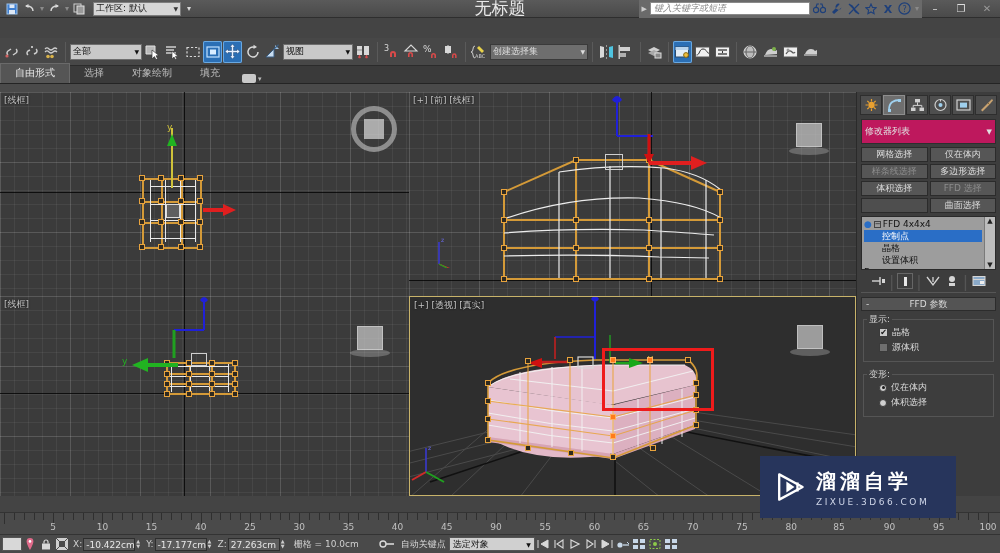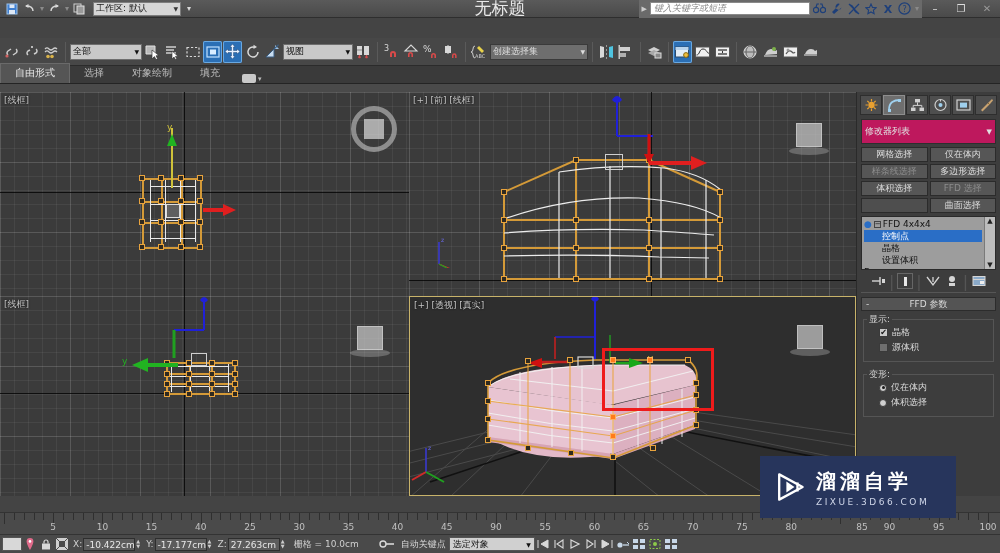--- a/index.html
+++ b/index.html
@@ -1039,21 +1039,21 @@
         <div class="tlab" style="left: 348.4px;">35</div>
         <div class="tlab" style="left: 397.6px;">40</div>
         <div class="tlab" style="left: 446.8px;">45</div>
         <div class="tlab" style="left: 496px;">90</div>
         <div class="tlab" style="left: 545.2px;">55</div>
         <div class="tlab" style="left: 594.4px;">60</div>
         <div class="tlab" style="left: 643.6px;">65</div>
         <div class="tlab" style="left: 692.8px;">70</div>
         <div class="tlab" style="left: 742px;">75</div>
         <div class="tlab" style="left: 791.2px;">80</div>
-        <div class="tlab" style="left: 862px;">85</div>
+        <div class="tlab" style="left: 839px;">85</div>
         <div class="tlab" style="left: 889.6px;">90</div>
         <div class="tlab" style="left: 938.8px;">95</div>
         <div class="tlab" style="left: 988px;">100</div>
       </div>
 
   </div>
 
   <div class="statusbar">
     <div class="st-prompt"></div>
     <div class="st-ic">

